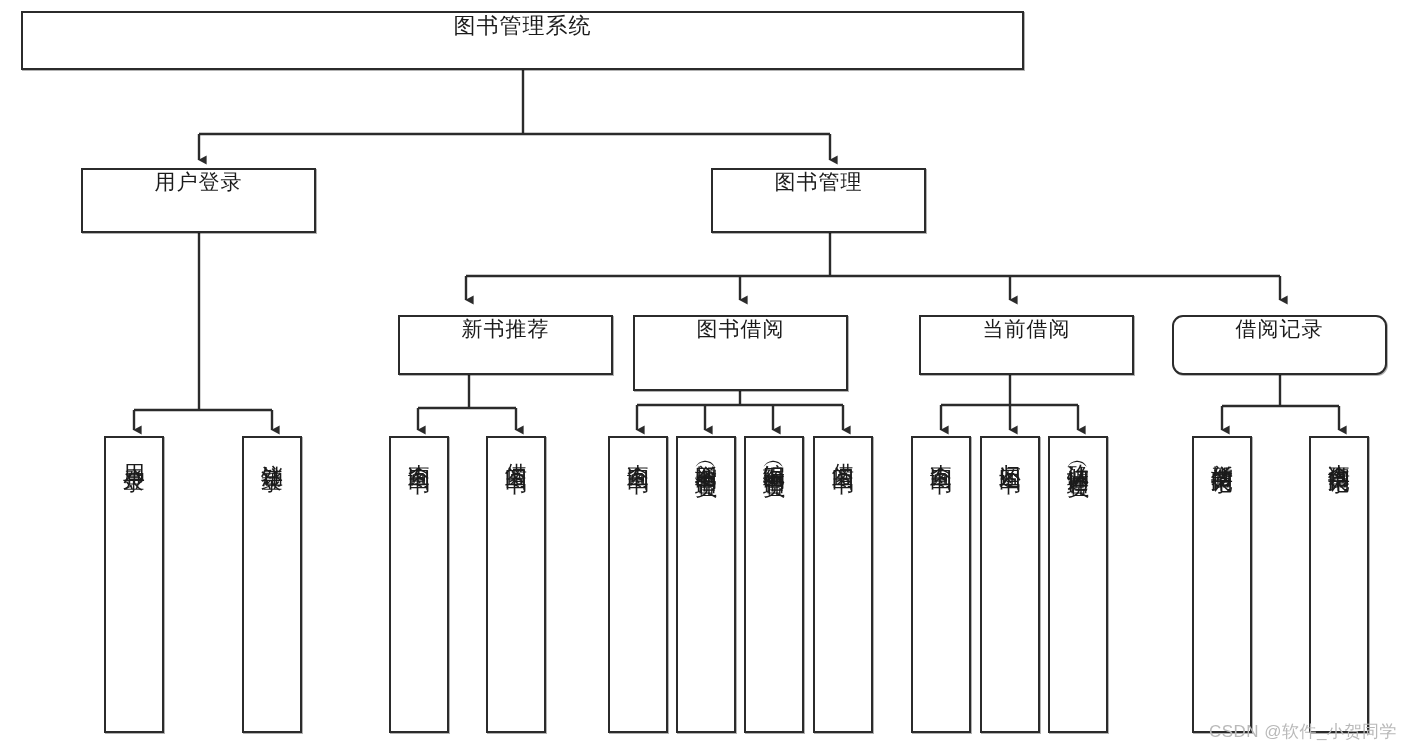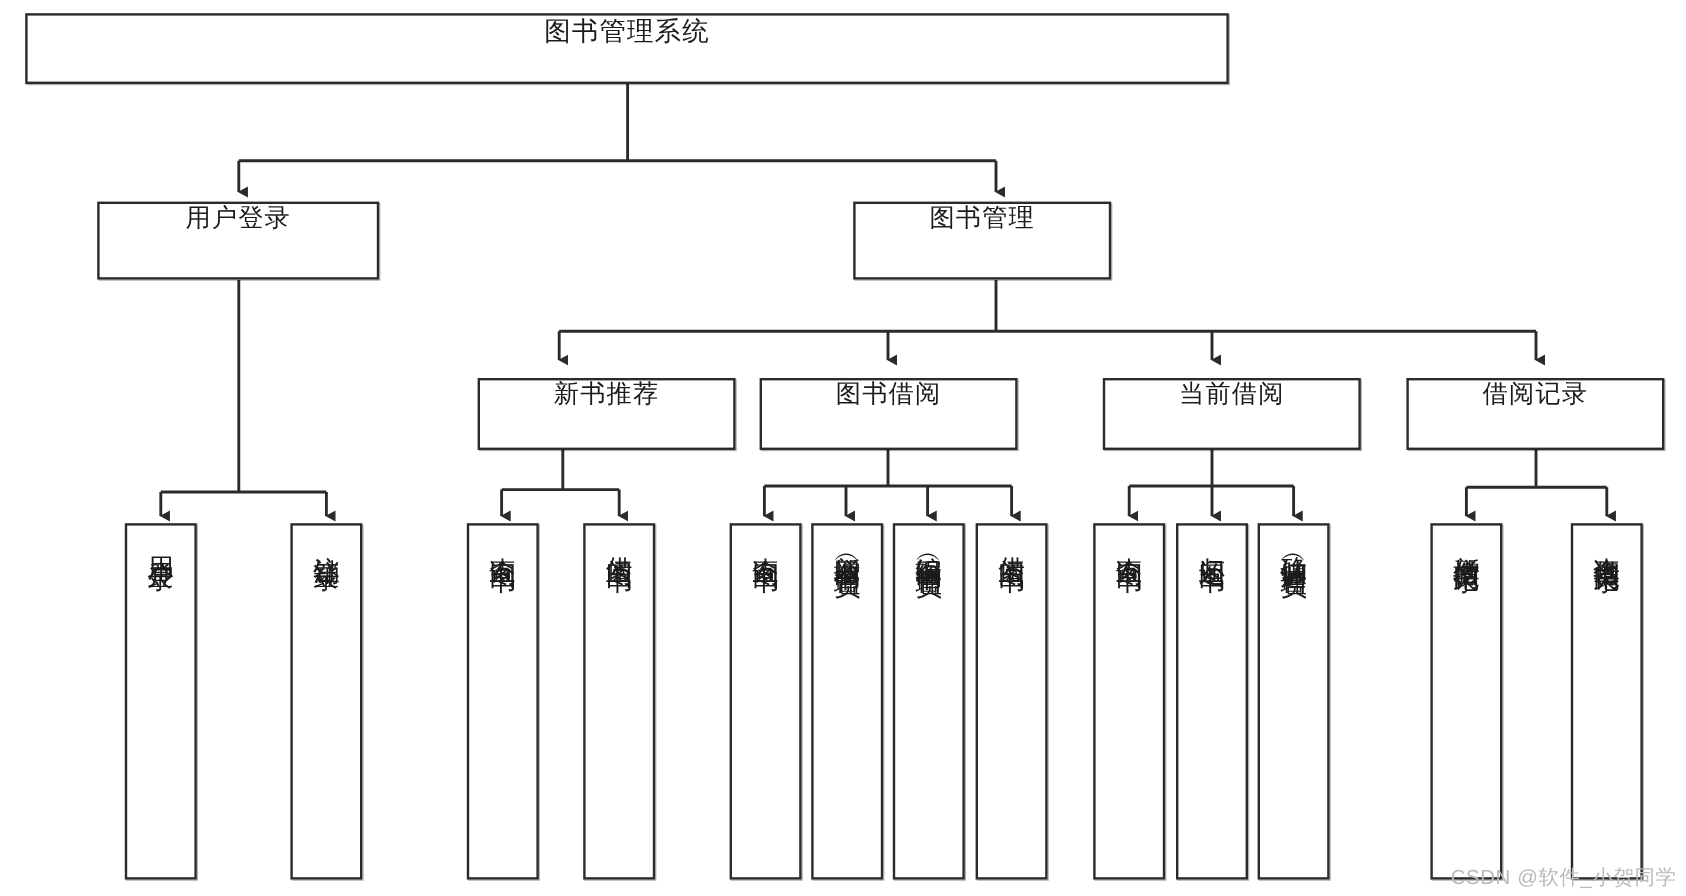--- a/index.html
+++ b/index.html
@@ -80,27 +80,27 @@
   <div class="node" style="left:81px;top:168px;width:235px;height:65px;">
     <span class="lbl">用户登录</span>
   </div>
   <div class="node" style="left:711px;top:168px;width:215px;height:65px;">
     <span class="lbl">图书管理</span>
   </div>
 
   <div class="node" style="left:362px;top:315px;width:215px;height:60px;margin-left:36px;">
     <span class="lbl">新书推荐</span>
   </div>
-  <div class="node" style="left:633px;top:315px;width:215px;height:60px;">
+  <div class="node" style="left:633px;top:315px;width:215px;height:76px;">
     <span class="lbl">图书借阅</span>
   </div>
   <div class="node" style="left:902px;top:315px;width:215px;height:60px;margin-left:17px;">
     <span class="lbl">当前借阅</span>
   </div>
-  <div class="node" style="left:1172px;top:315px;width:215px;height:60px;">
+  <div class="node" style="left:1172px;top:315px;width:215px;height:60px;border-radius:11px;">
     <span class="lbl">借阅记录</span>
   </div>
 
   <div class="node leaf" style="left:104px;top:436px;width:60px;height:297px;">
     <span class="lbl">用户登录</span>
   </div>
   <div class="node leaf" style="left:242px;top:436px;width:60px;height:297px;">
     <span class="lbl">注销登录</span>
   </div>
 

